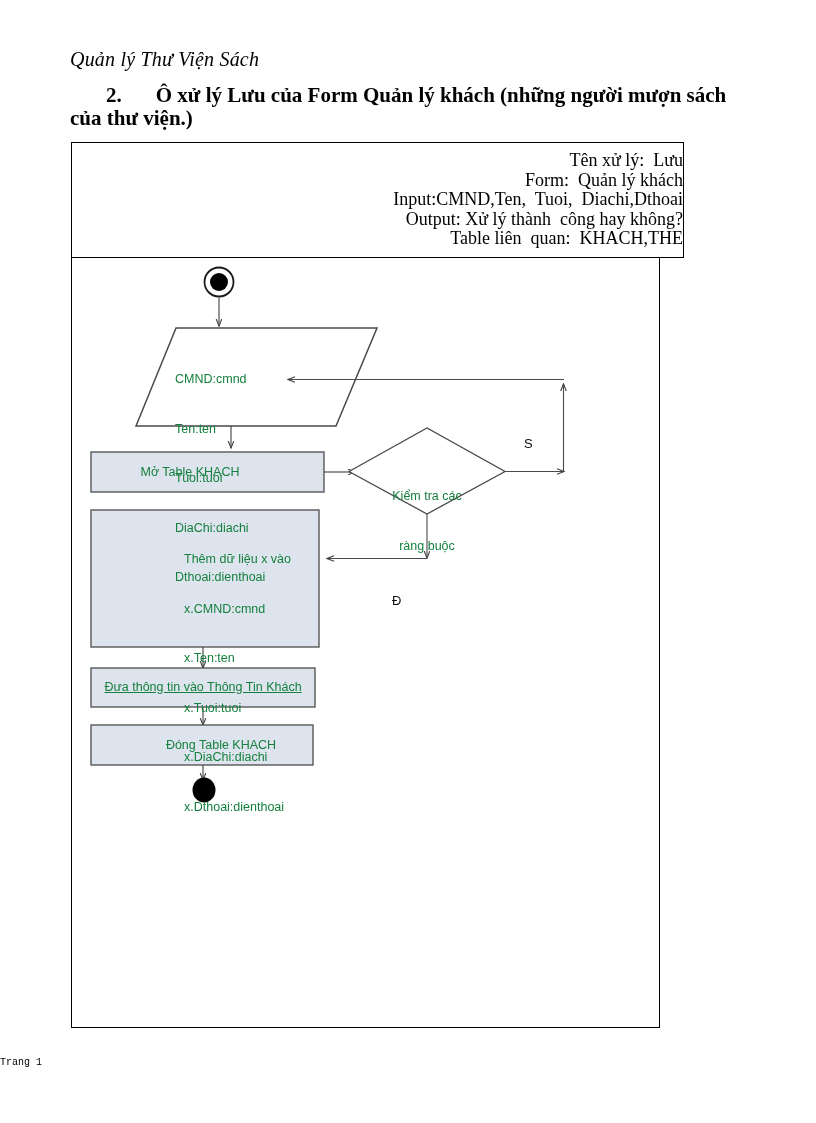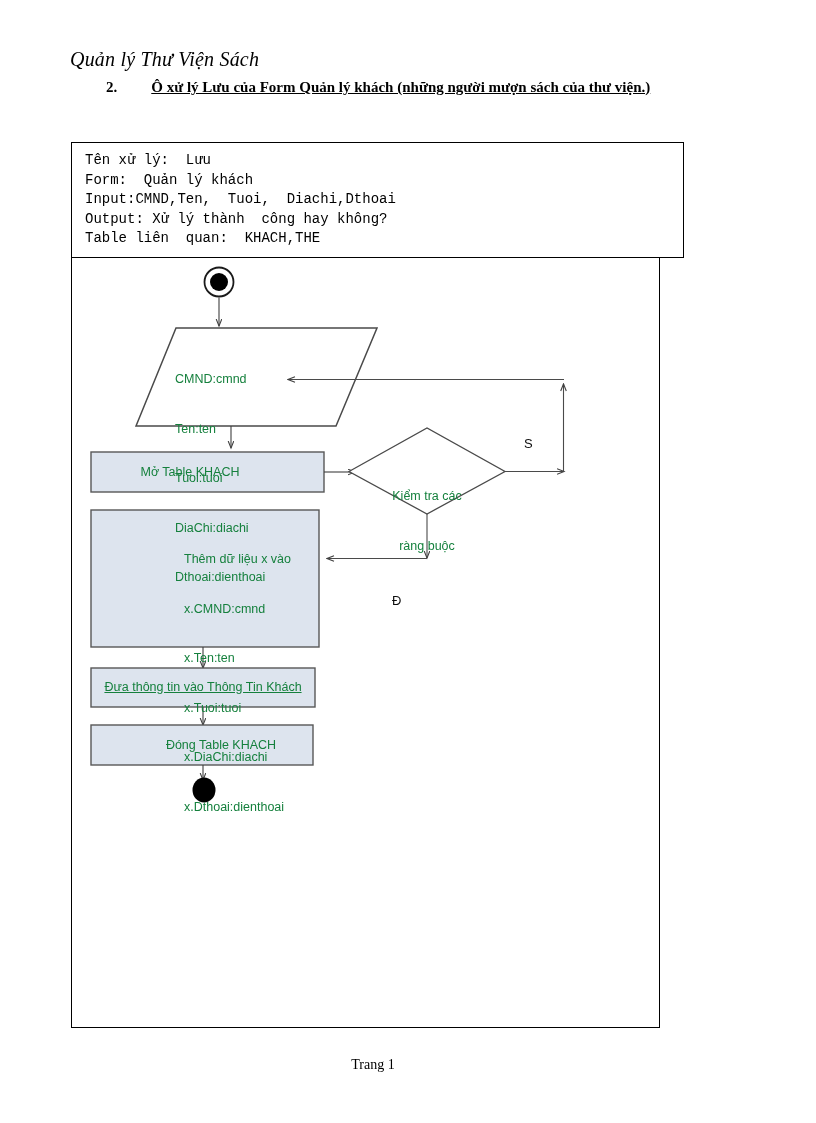--- a/index.html
+++ b/index.html
@@ -27,25 +27,24 @@
     font-family: Liberation Serif, serif;
     font-style: italic;
     font-size: 20px;
     line-height: 19px;
     letter-spacing: 0.2px;
     white-space: nowrap;
   }
   .section-heading {
     font-family: "Liberation Serif", serif;
     font-weight: bold;
-    font-size: 15px;
+    font-size: 21px;
     line-height: 23px;
-    margin-top: 7px;
+    margin-top: 15px;
     width: 690px;
-    text-decoration: underline;
   }
   .section-heading .sec-num {
     display: inline-block;
     margin-left: 36px;
     margin-right: 34px;
   }
 
   
   #info-box {
     position: absolute;
@@ -54,24 +53,25 @@
     width: 613px;
     height: 116px;
     border: 1.3px solid #000;
     box-sizing: border-box;
     background: #fff;
   }
   #info-box .info-lines {
     padding: 8px 0 0 13px;
   }
   #info-box .info-line {
-    font-family: Liberation Mono, monospace;
-    font-size: 14px;
+    font-family: Liberation Serif, serif;
+    font-size: 18px;
     line-height: 19.6px;
     white-space: pre;
+    text-align: right;
   }
 
   
   #diagram-frame {
     position: absolute;
     left: 71px;
     top: 258px;
     width: 589px;
     height: 770px;
     border: 1.3px solid #000;
@@ -110,23 +110,23 @@
     font-size: 13px;
     color: #0d0d0d;
   }
 
   
   #page-footer {
     position: absolute;
     left: 0;
     top: 1057px;
     width: 746px;
-    text-align: center;
-    font-family: Liberation Serif, serif;
-    font-size: 14px;
+    text-align: left;
+    font-family: Liberation Mono, monospace;
+    font-size: 10px;
   }
 </style>
 </head>
 <body>
 
 <div id="doc-header">
   <div class="running-head">Quản lý Thư Viện Sách</div>
   <div class="section-heading">
     <span class="sec-num">2.</span><span>Ô xử lý Lưu của Form Quản lý khách (những người mượn sách của thư viện.)</span>
   </div>

